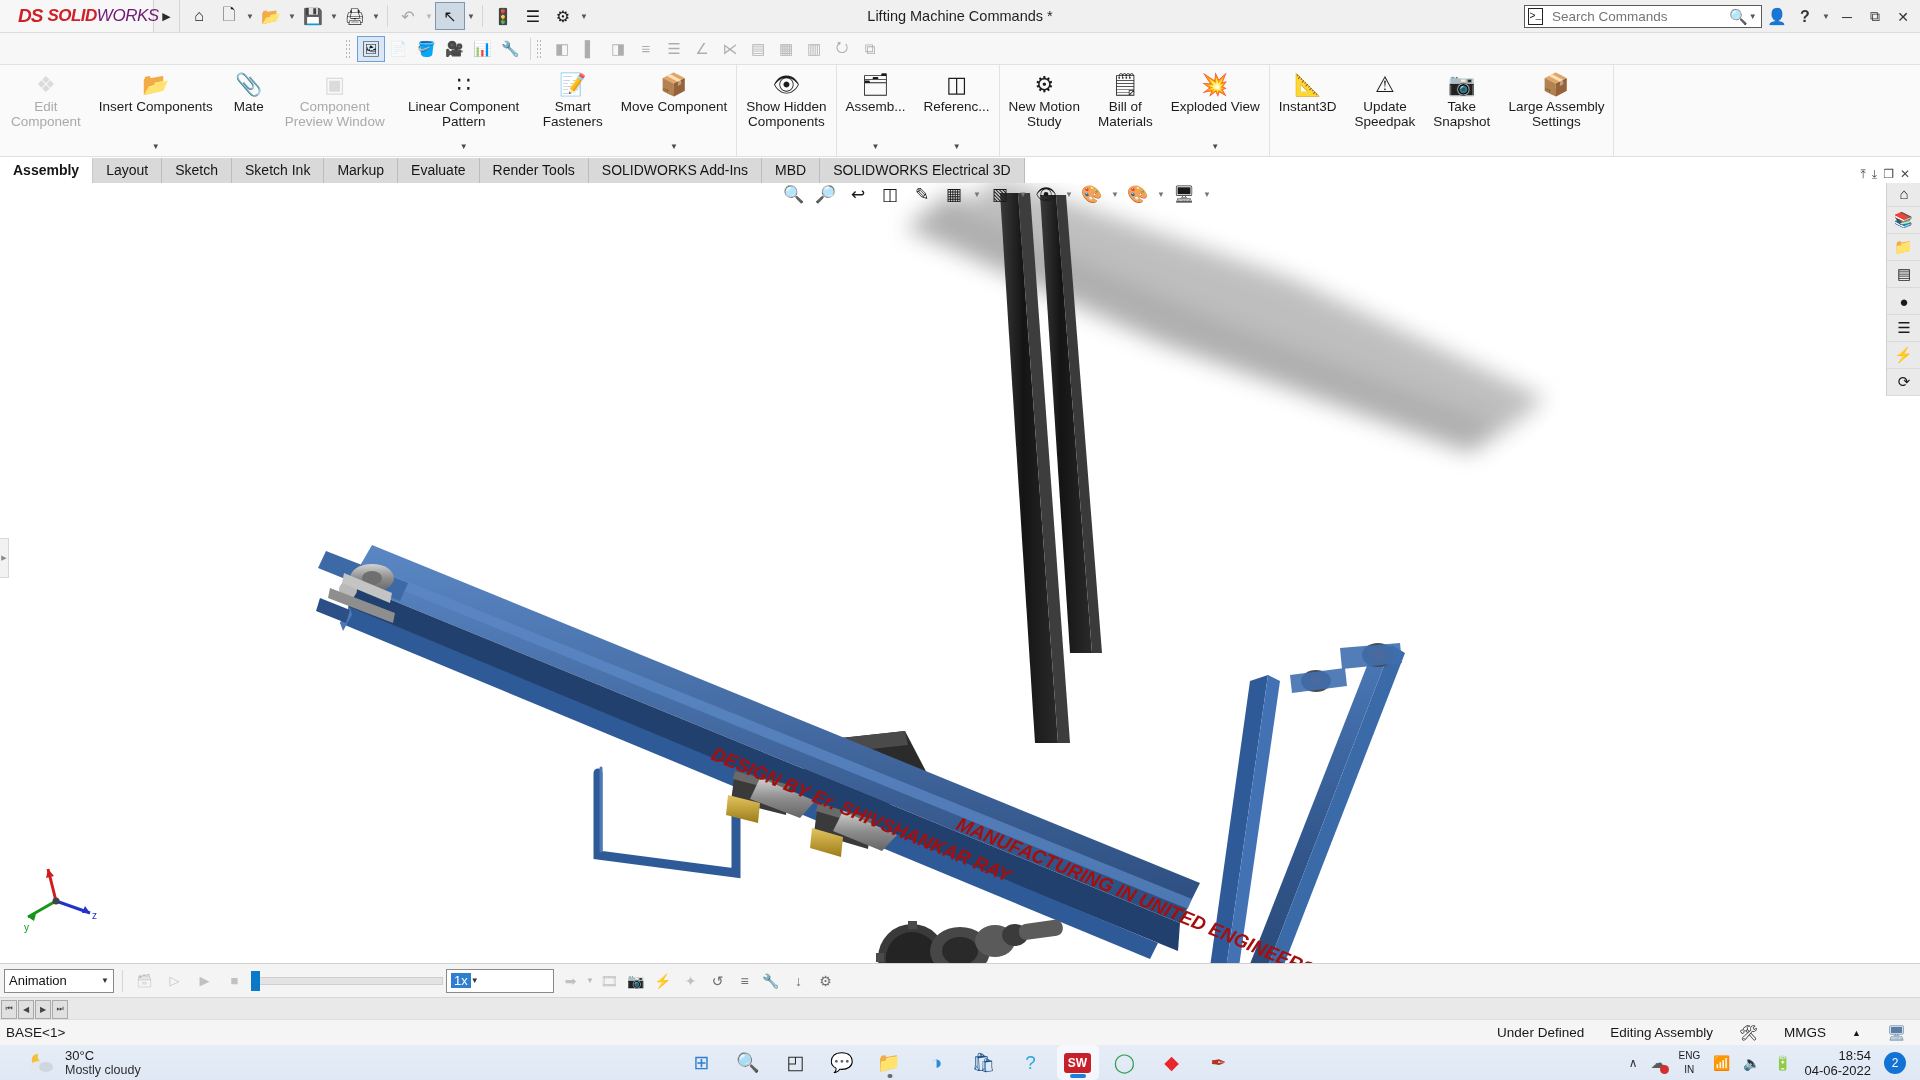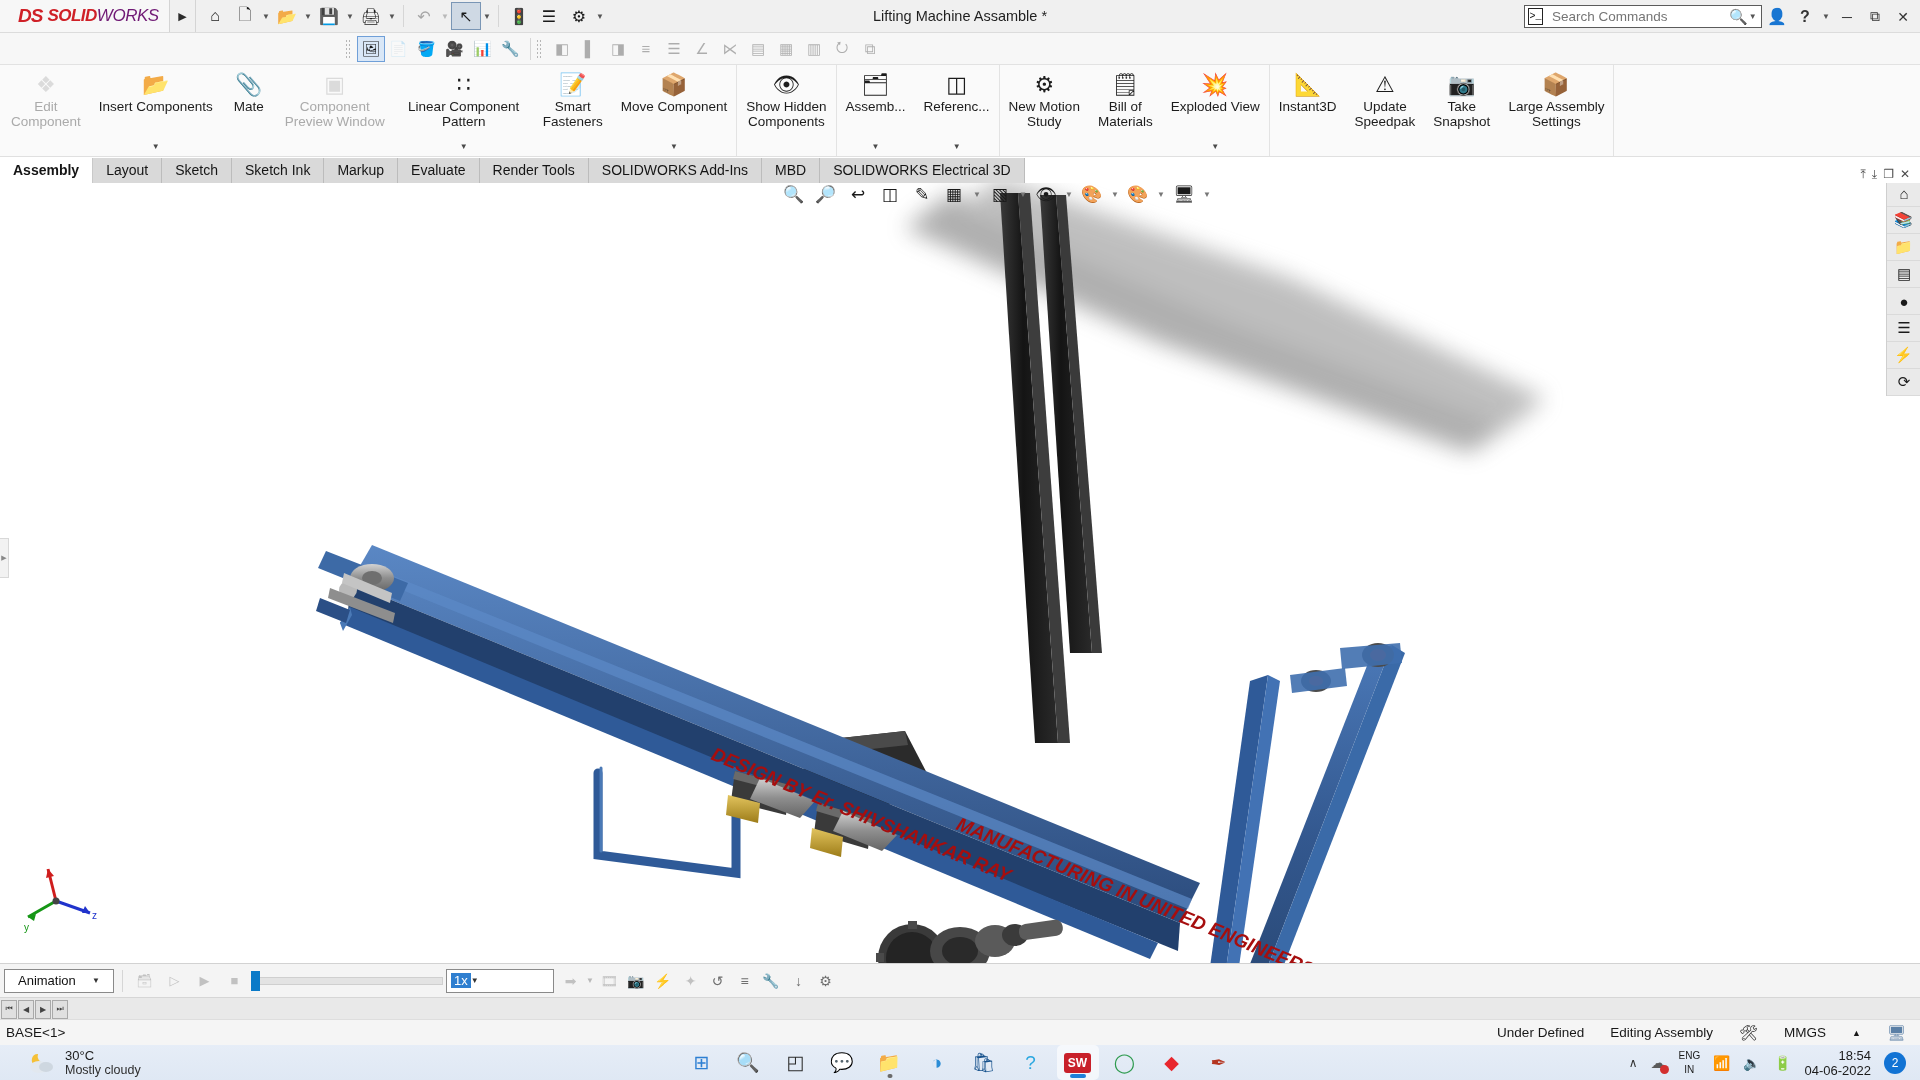--- a/index.html
+++ b/index.html
@@ -15,21 +15,21 @@
   #app { position:relative; width:1920px; height:1080px; }
 
   
   .titlebar {
     position:absolute; left:0; top:0; width:1920px; height:33px;
     background:#f0f0f0;
     border-bottom:1px solid #dcdcdc;
     display:flex; align-items:center;
   }
   .sw-logo {
-    width:170px; height:32px; display:flex; align-items:center;
+    width:154px; height:32px; display:flex; align-items:center;
     padding-left:18px; background:#f7f7f7; border-right:1px solid #d4d4d4;
   }
   .sw-logo .ds {
     color:#cf2027; font-weight:bold; font-size:19px; font-style:italic;
     letter-spacing:-1px; margin-right:5px;
   }
   .sw-logo .solid { color:#cf2027; font-weight:bold; font-size:17px; font-style:italic; letter-spacing:-.5px;}
   .sw-logo .works { color:#701a75; font-weight:normal; font-size:17px; font-style:italic; letter-spacing:-.5px;}
   .tb-arrow {
     width:26px; height:32px; display:flex; align-items:center; justify-content:center;
@@ -146,21 +146,21 @@
 
   
   .motionbar {
     position:absolute; left:0; top:963px; width:1920px; height:34px;
     background:#f4f4f4; border-top:1px solid #d2d2d2;
     display:flex; align-items:center; padding:0 4px; gap:3px;
   }
   .anim-select {
     width:110px; height:24px; border:1px solid #8a8a8a; background:#fff;
     font-size:13px; font-family:"Liberation Sans", sans-serif; color:#111;
-    display:flex; align-items:center; padding:0 13px; justify-content:space-between;
+    display:flex; align-items:center; padding:0 4px; justify-content:space-between;
   }
   .anim-select .cv { font-size:8px; color:#333; }
   .mbtn { width:27px; height:26px; display:flex; align-items:center; justify-content:center;
           font-size:13px; color:#6f6f6f; }
   .mbtn.off { opacity:.38; }
   .timeline { position:relative; width:192px; height:24px; display:flex; align-items:center; }
   .timeline .track { width:100%; height:8px; background:#e3e3e3; border:1px solid #cfcfcf;}
   .timeline .thumb { position:absolute; left:0px; top:2px; width:9px; height:20px; background:#0a7ac8;}
   .speed {
     width:108px; height:24px; border:1px solid #8a8a8a; background:#fff;
@@ -246,21 +246,21 @@
         <div class="caret dim">▼</div>
         <div class="qat-btn sel" style="font-size: 16px;">↖</div>
         <div class="caret">▼</div>
         <div class="sep-v"></div>
         <div class="qat-btn" style="font-size: 16px;">🚦</div>
         <div class="qat-btn" style="font-size: 16px;">☰</div>
         <div class="qat-btn" style="font-size: 16px;">⚙</div>
         <div class="caret">▼</div>
       </div>
 
-    <div class="doc-title">Lifting Machine Assamble *</div>
+    <div class="doc-title">Lifting Machine Commands *</div>
 
     <div class="tb-right">
       <div class="searchbox">
         <span class="prompt">&gt;_</span>
         <input placeholder="Search Commands" style="">
         <span style="font-size:15px;color:#2d6ea8;">🔍</span>
         <span class="caret">▼</span>
       </div>
       <div class="win-btn" style="color:#9b9b9b;font-size:16px;">👤</div>
       <div class="win-btn" style="font-weight:bold;font-size:16px;">?</div>

